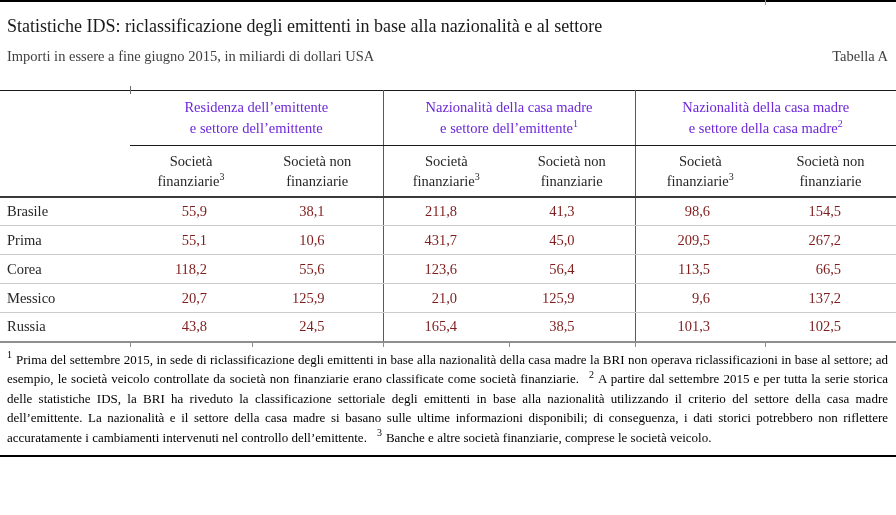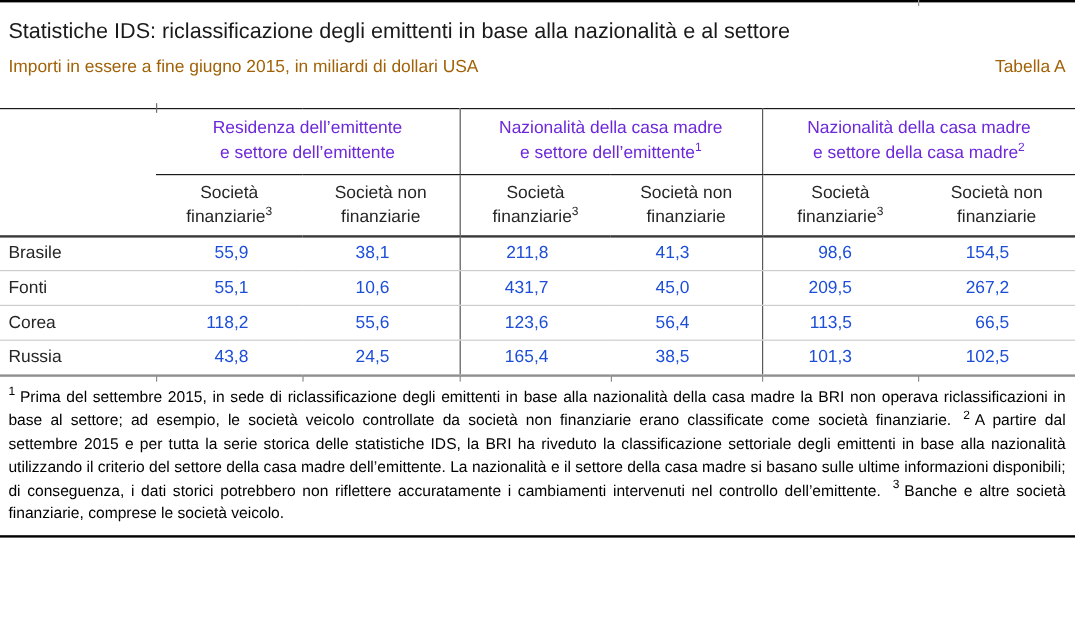--- a/index.html
+++ b/index.html
@@ -3,32 +3,32 @@
 <meta charset="utf-8">
 <style>
   html, body {
     margin: 0; padding: 0;
     width: 896px; height: 515px;
     background: #ffffff;
     font-family: "Liberation Sans", "DejaVu Sans", sans-serif;
     color: #1a1a1a;
     overflow: hidden;
   }
-  .page { position: relative; width: 896px; height: 515px; }
+  .page { position: relative; width: 896px; height: 515px; font-family: Liberation Serif, serif; }
 
   .top-rule { height: 0; border-top: 2px solid #000; position: relative; }
   .top-rule .border-tick { position: absolute; left: 765px; top: -2px; width: 1px; height: 5px; background: #9a9a9a; }
 
   .title {
     font-size: 18px; font-weight: 400; line-height: 24px;
     margin: 12px 8px 0 7px; color: #1a1a1a;
   }
   .subtitle-row {
     display: flex; justify-content: space-between; align-items: baseline;
-    margin: 9px 8px 0 7px; font-size: 14.5px; line-height: 19px; color: #a16207;
+    margin: 9px 8px 0 7px; font-size: 14.5px; line-height: 19px; color: #404040;
   }
 
   .table-wrap { position: relative; margin-top: 24px; }
   table {
     width: 896px; border-collapse: collapse; table-layout: fixed;
     border-top: 1px solid #1a1a1a;
   }
   th, td { padding: 0; font-weight: 400; }
 
   tr.group-row { height: 55px; }
@@ -45,21 +45,21 @@
   }
   .sep { border-left: 1px solid #595959; }
 
   tbody tr { height: 29px; }
   tbody th.rowlabel {
     text-align: left; padding-left: 7px; font-size: 14.5px;
     border-bottom: 1px solid #cccccc; vertical-align: middle; color: #262626; margin-left: 46px;
   }
   tbody td {
     text-align: right; font-size: 14.5px;
-    border-bottom: 1px solid #cccccc; vertical-align: middle; color: #1d4ed8;
+    border-bottom: 1px solid #cccccc; vertical-align: middle; color: #7f1d1d;
   }
   tbody tr:last-child th, tbody tr:last-child td { border-bottom: 2px solid #8f8f8f; }
   td.v0 { padding-right: 45px; }
   td.v1 { padding-right: 58px; }
   td.v2 { padding-right: 52px; }
   td.v3 { padding-right: 60px; }
   td.v4 { padding-right: 55px; }
   td.v5 { padding-right: 55px; }
 
   sup { font-size: 10px; line-height: 0; }
@@ -152,36 +152,45 @@
         <tr>
           <th class="rowlabel">Brasile</th>
           <td class="v0">55,9</td>
           <td class="v1">38,1</td>
           <td class="v2 sep">211,8</td>
           <td class="v3">41,3</td>
           <td class="v4 sep">98,6</td>
           <td class="v5">154,5</td>
         </tr>
         <tr>
-          <th class="rowlabel">Fonti</th>
+          <th class="rowlabel">Prima</th>
           <td class="v0">55,1</td>
           <td class="v1">10,6</td>
           <td class="v2 sep">431,7</td>
           <td class="v3">45,0</td>
           <td class="v4 sep">209,5</td>
           <td class="v5">267,2</td>
         </tr>
         <tr>
           <th class="rowlabel">Corea</th>
           <td class="v0">118,2</td>
           <td class="v1">55,6</td>
           <td class="v2 sep">123,6</td>
           <td class="v3">56,4</td>
           <td class="v4 sep">113,5</td>
           <td class="v5">66,5</td>
+        </tr>
+        <tr>
+          <th class="rowlabel">Messico</th>
+          <td class="v0">20,7</td>
+          <td class="v1">125,9</td>
+          <td class="v2 sep">21,0</td>
+          <td class="v3">125,9</td>
+          <td class="v4 sep">9,6</td>
+          <td class="v5">137,2</td>
         </tr>
         <tr>
           <th class="rowlabel">Russia</th>
           <td class="v0">43,8</td>
           <td class="v1">24,5</td>
           <td class="v2 sep">165,4</td>
           <td class="v3">38,5</td>
           <td class="v4 sep">101,3</td>
           <td class="v5">102,5</td>
         </tr>

